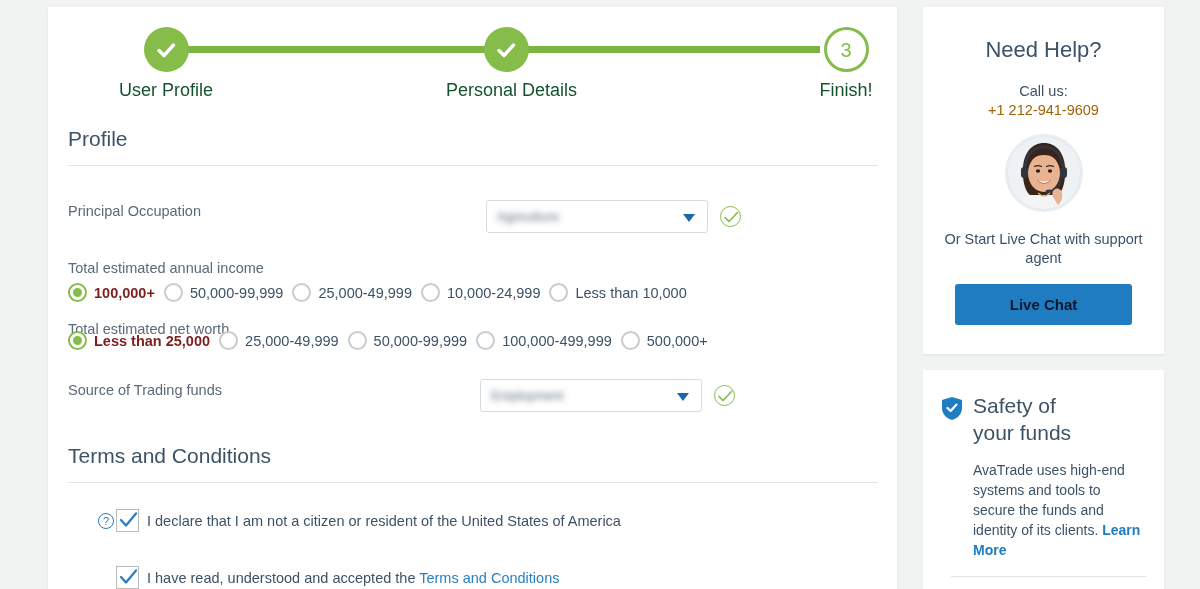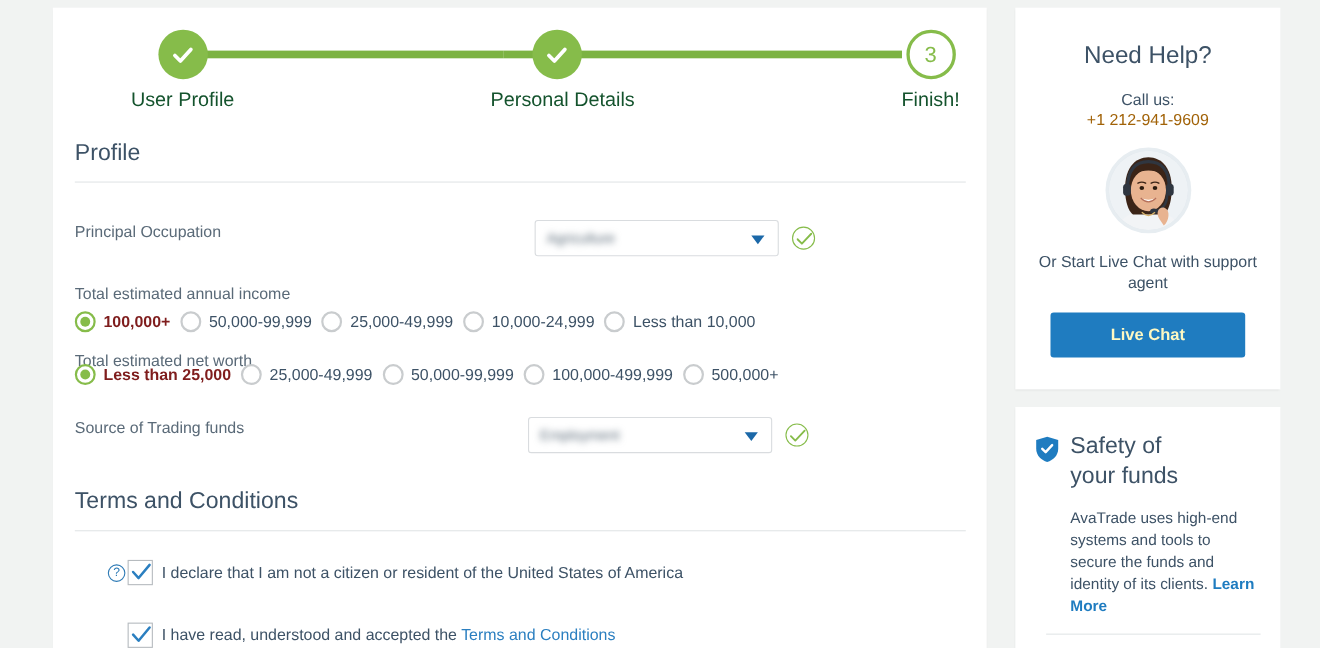--- a/index.html
+++ b/index.html
@@ -273,21 +273,21 @@
     color: #3d5266;
     line-height: 19px;
     margin-bottom: 16px;
   }
   .live-chat-btn {
     display: block;
     width: 177px;
     margin: 0 auto;
     padding: 12px 0;
     background: #1f7cc0;
-    color: #fef9c3;
+    color: #0f172a;
     font-size: 15px;
     font-weight: bold;
     border: none;
     border-radius: 3px;
     cursor: pointer;
     font-family: "Liberation Sans", sans-serif;
   }
   .safety-card {
     padding: 22px 18px 20px;
     min-height: 230px;

